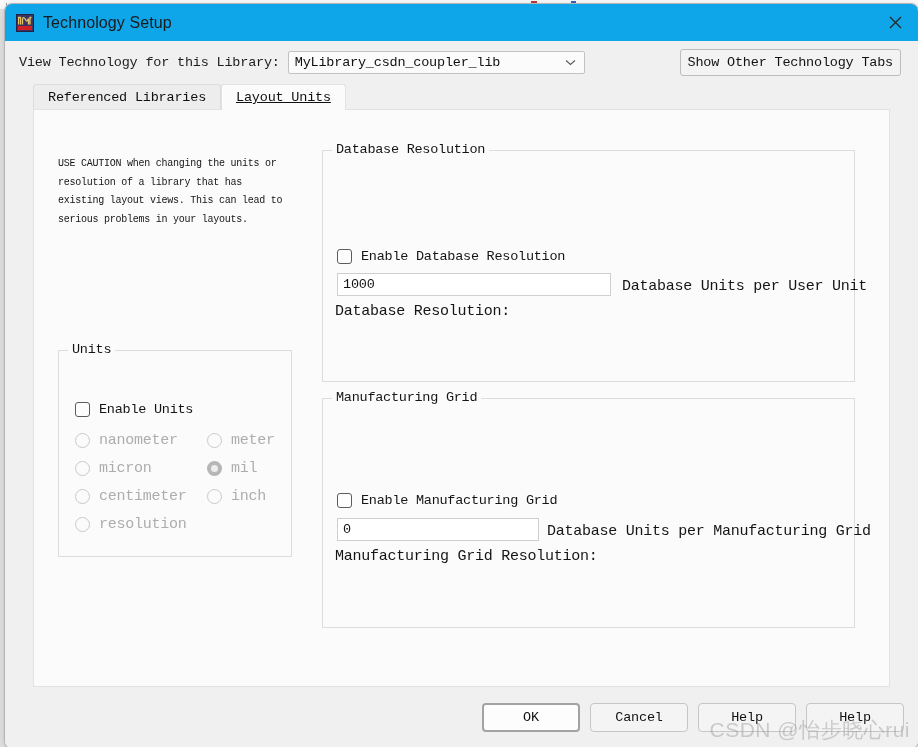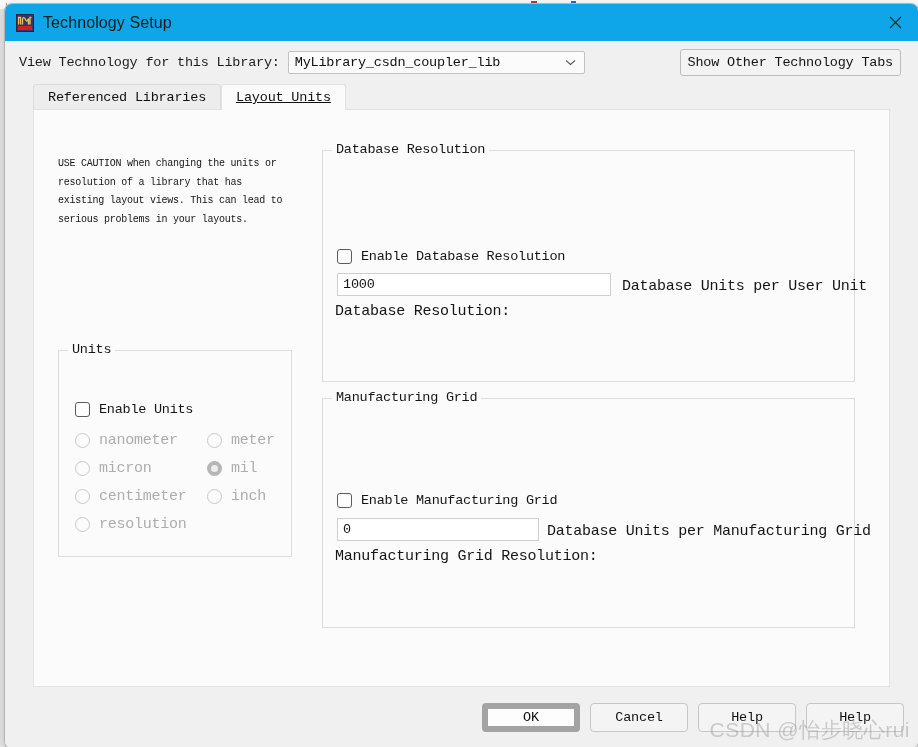--- a/index.html
+++ b/index.html
@@ -358,21 +358,21 @@
     display: flex;
     align-items: center;
     justify-content: center;
     font-size: 13.5px;
     color: #101010;
     letter-spacing: -0.2px;
     cursor: default;
     box-sizing: border-box;
   }
   .dlg-button.default {
-    border: 6px solid #a3a3a3;
+    border: 2px solid #a3a3a3;
     background: #fdfdfd;
   }
   #watermark {
     position: absolute;
     right: 8px;
     bottom: 4px;
     font-family: "Liberation Sans", sans-serif;
     font-size: 21px;
     color: rgba(150,150,150,0.45);
     white-space: nowrap;

